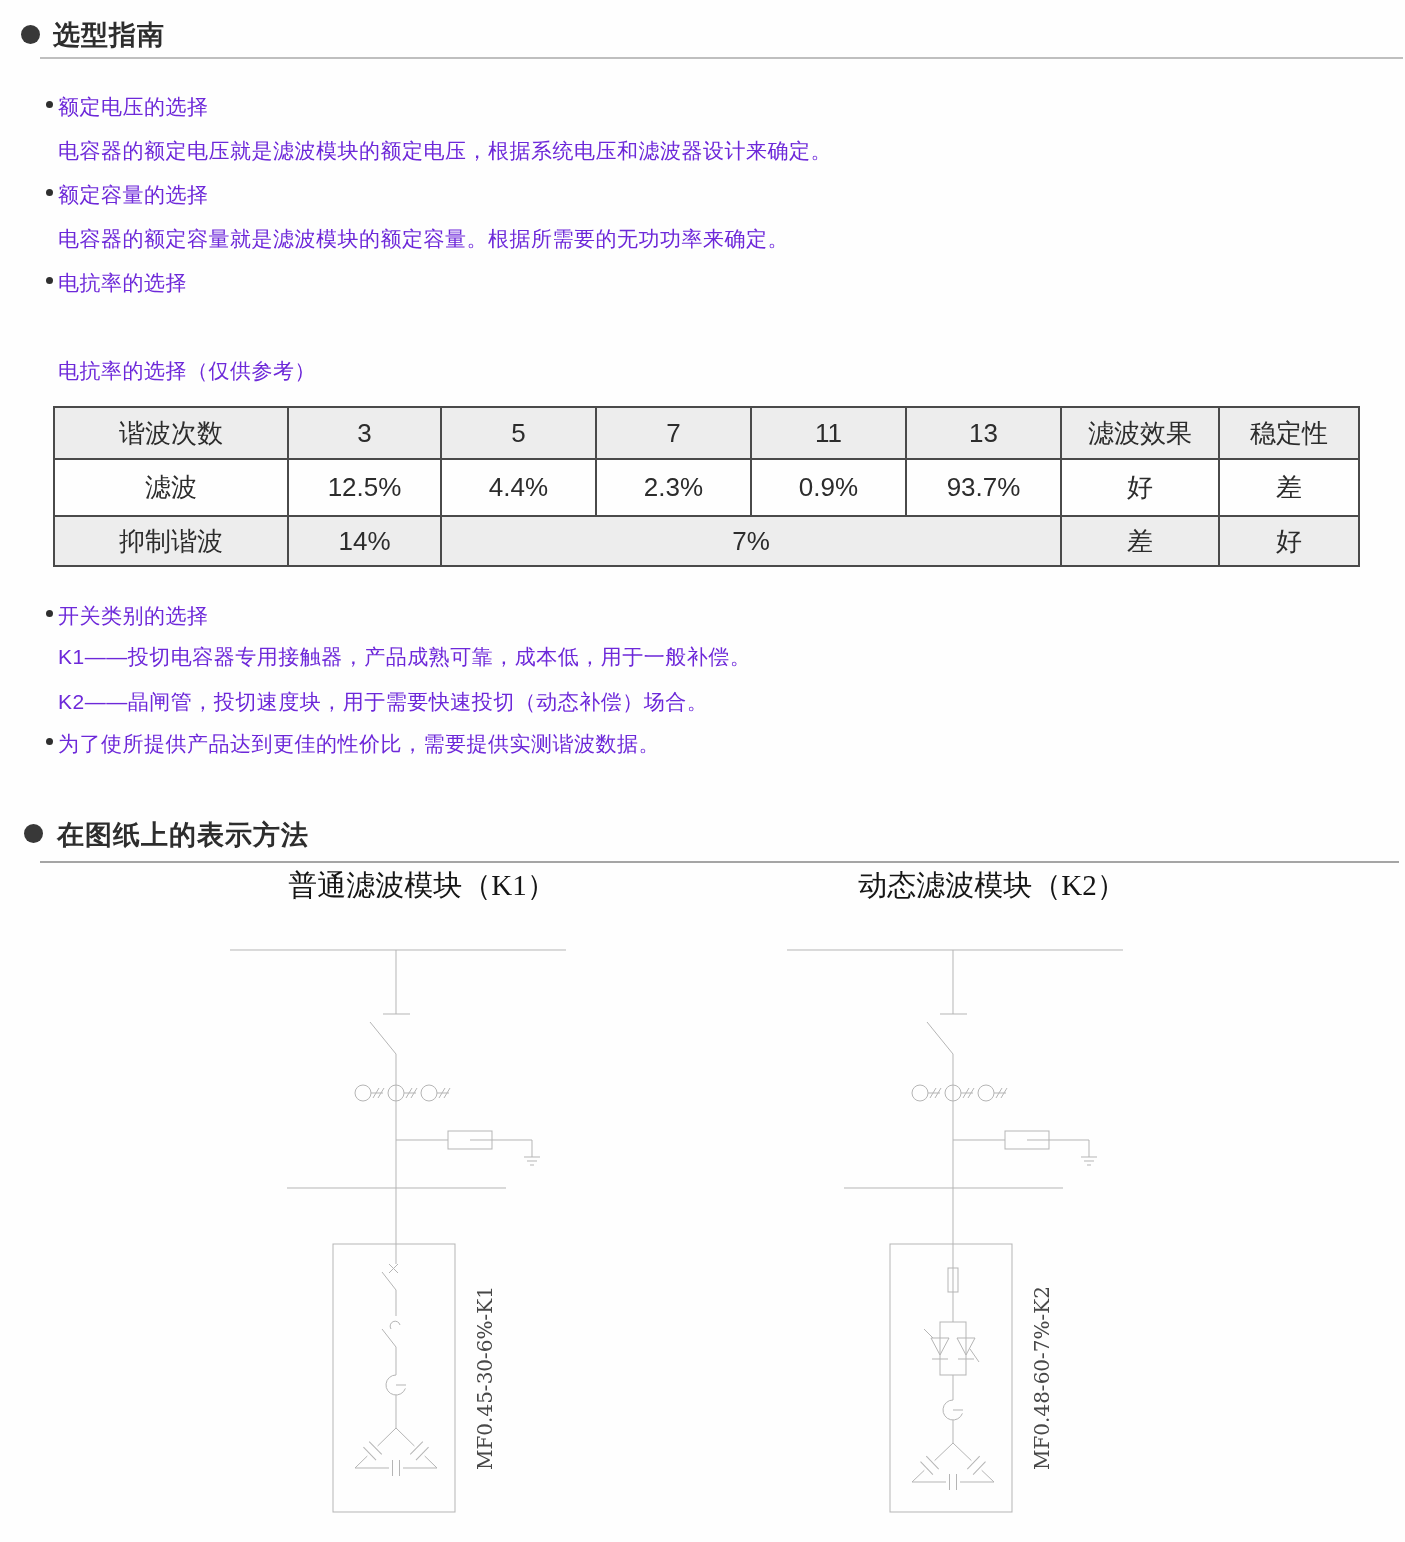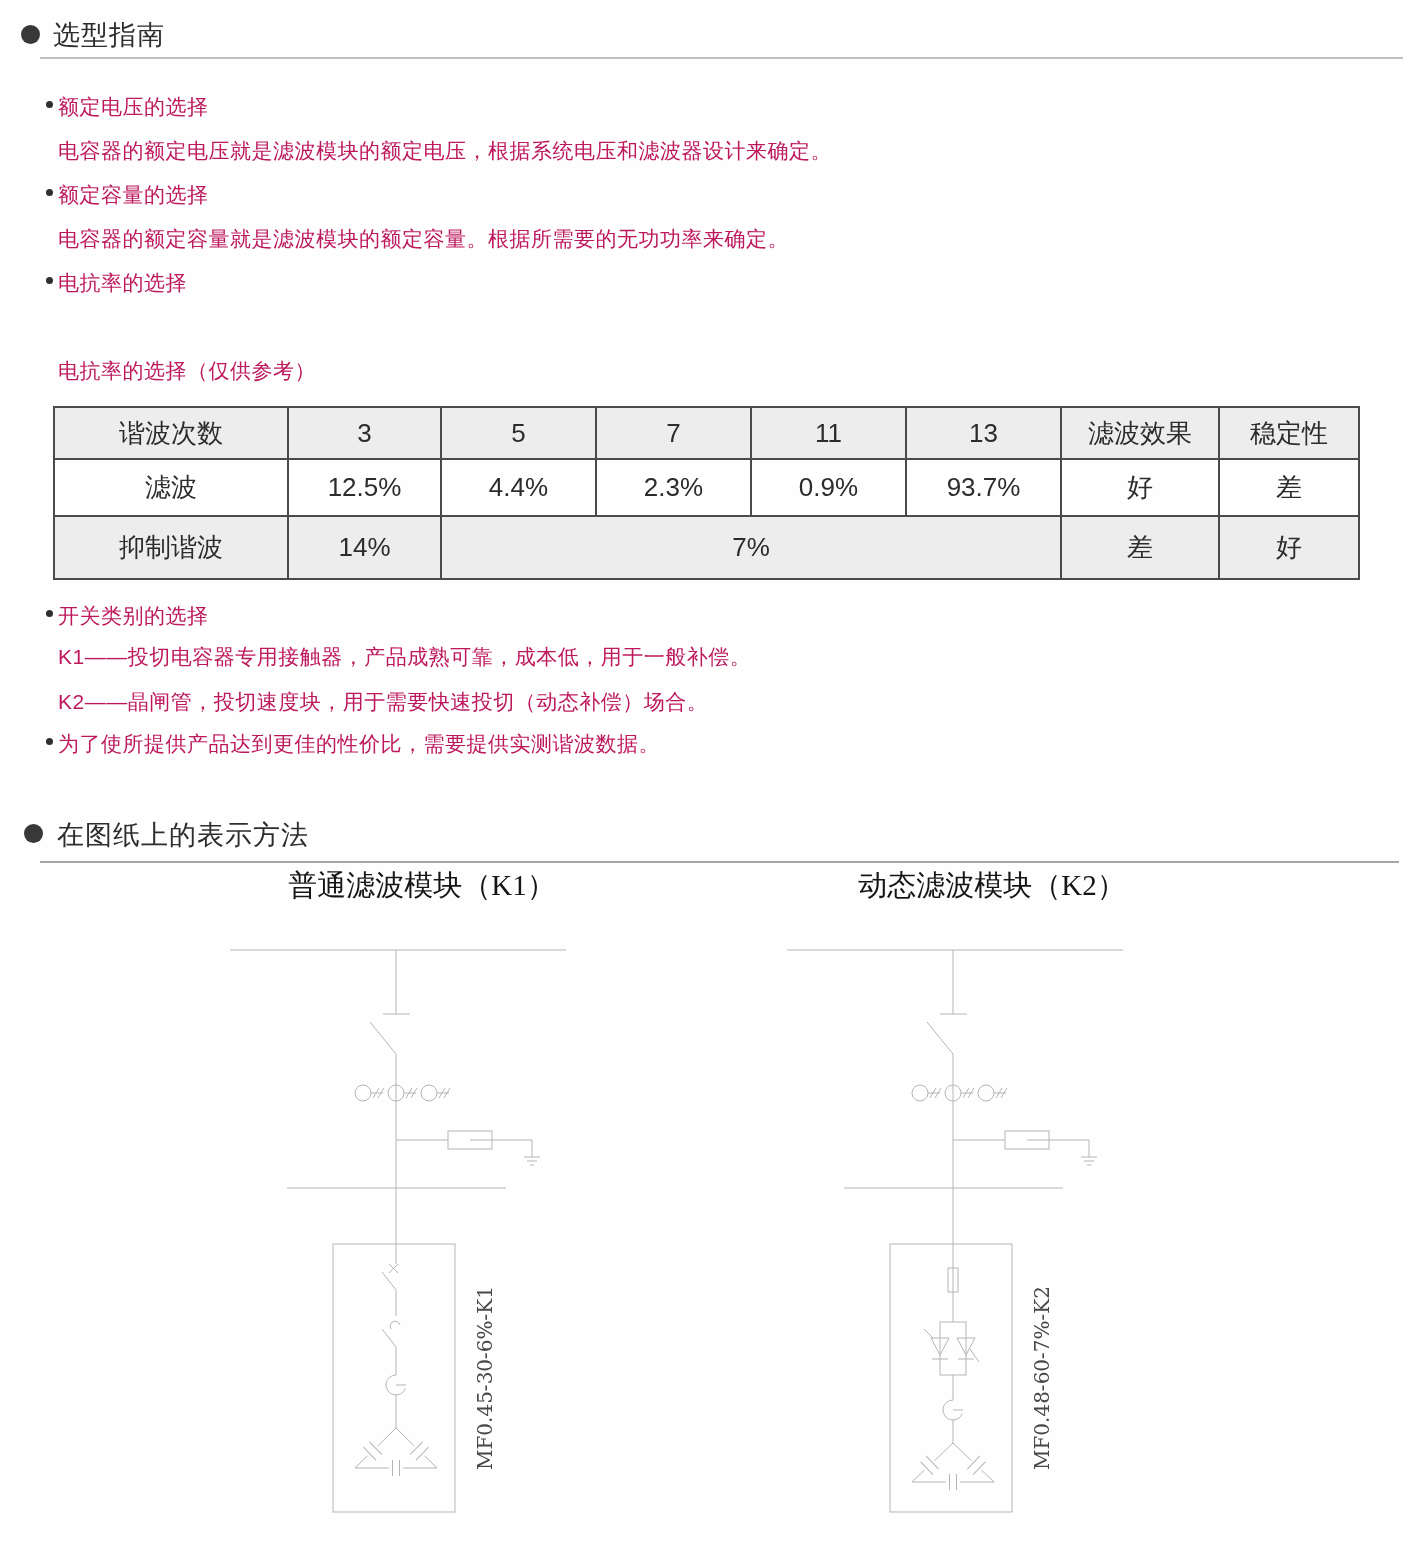--- a/index.html
+++ b/index.html
@@ -1,27 +1,27 @@
 <!DOCTYPE html>
 <html><head>
 <meta charset="utf-8">
 <style>
   html,body{margin:0;padding:0;background:#fff;}
   .page{position:relative;width:1405px;height:1542px;background:#fefefe;overflow:hidden;
         font-family:"Liberation Sans",sans-serif;color:#303030;}
   .big-dot{position:absolute;width:19px;height:19px;border-radius:50%;background:#383838;}
-  .sec-title{position:absolute;font-size:27px;font-weight:400;color:#2d2d2d;letter-spacing:1px;white-space:nowrap;}
+  .sec-title{position:absolute;font-size:27px;font-weight:700;color:#2d2d2d;letter-spacing:1px;white-space:nowrap;}
   .rule1{position:absolute;left:40px;right:2px;border-top:2px solid #bfbfbf;}
   .rule2{position:absolute;left:40px;right:6px;border-top:2px solid #a5a5a5;}
-  .line{position:absolute;left:58px;font-size:21px;letter-spacing:.5px;white-space:nowrap;color:#be185d;}
+  .line{position:absolute;left:58px;font-size:21px;letter-spacing:.5px;white-space:nowrap;color:#6d28d9;}
   .line .dot{position:absolute;left:-12px;top:8px;width:7px;height:7px;border-radius:50%;background:#2f2f2f;}
   .htable{position:absolute;left:53px;top:406px;width:1305px;border-collapse:collapse;table-layout:fixed;}
   .htable td{border:2px solid #4a4a4a;text-align:center;vertical-align:middle;
              font-size:26px;color:#2c2c2c;padding:0;}
-  .htable tr.r1{height:52px;}  .htable tr.r2{height:57px;}  .htable tr.r3{height:63px;}
+  .htable tr.r1{height:52px;}  .htable tr.r2{height:57px;}  .htable tr.r3{height:50px;}
   .gray{background:#ededed;}
   .diagram-title{position:absolute;width:320px;text-align:center;font-family:"Liberation Serif",serif;
                  font-size:29px;color:#151515;white-space:nowrap;}
   .circuit{position:absolute;}
   .circuit line,.circuit rect,.circuit circle,.circuit path{stroke:#b5b5b5;fill:none;stroke-width:1;}
   .cad-label{position:absolute;width:220px;height:24px;line-height:24px;text-align:center;
              transform:rotate(-90deg);font-family:"DejaVu Serif",serif;font-size:20px;color:#474747;
              white-space:nowrap;}
 </style>
 </head>

